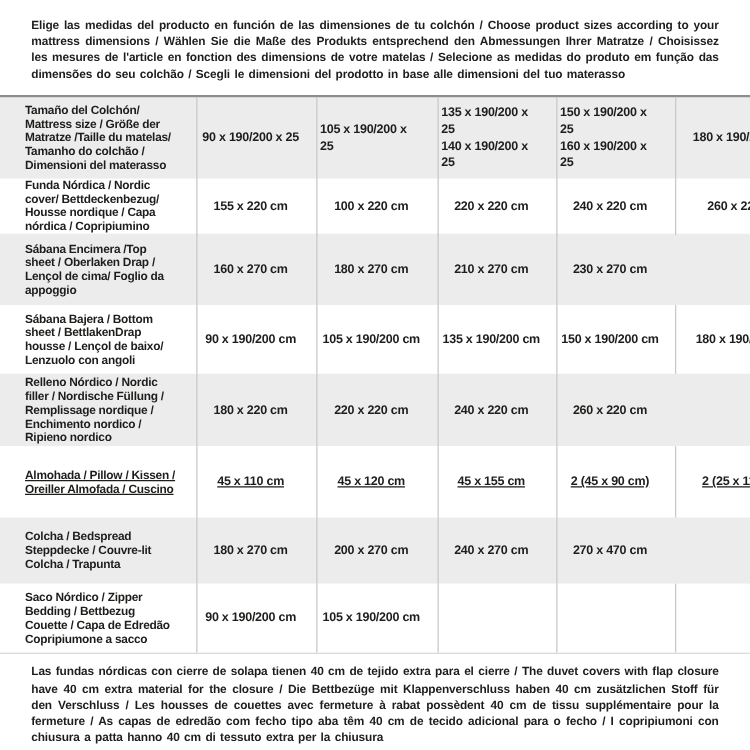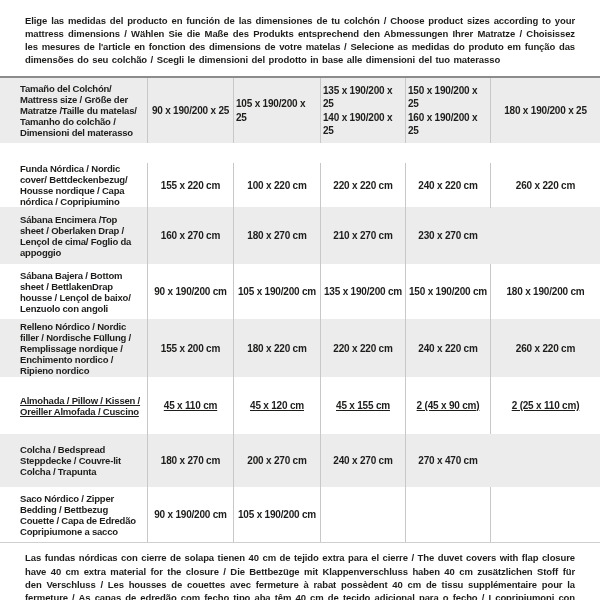--- a/index.html
+++ b/index.html
@@ -24,25 +24,26 @@
   .size-table{
     margin-top:10px;
     width:600px;
     border-top:2px solid #8c8c8c;
     border-bottom:1px solid #cfcfcf;
   }
   .row{
     display:grid;
     grid-template-columns:147px 86px 87px 85px 85px 110px;
     width:600px;
+    gap:10px;
   }
   .row:nth-child(odd){background:#ececec;}
   .row:nth-child(even){background:#ffffff;}
   .row:nth-child(1){height:65px;}
-  .row:nth-child(2){height:44px;margin-top:20px;}
+  .row:nth-child(2){height:44px;}
   .row:nth-child(3){height:57px;}
   .row:nth-child(4){height:55px;}
   .row:nth-child(5){height:58px;}
   .row:nth-child(6){height:57px;text-decoration:underline;}
   .row:nth-child(7){height:53px;}
   .row:nth-child(8){height:55px;}
   .cell{
     display:flex;
     align-items:center;
     box-sizing:border-box;
@@ -109,21 +110,20 @@
       <div class="cell label">Sábana Bajera / Bottom sheet / BettlakenDrap housse / Lençol de baixo/ Lenzuolo con angoli</div>
       <div class="cell val">90 x 190/200 cm</div>
       <div class="cell val">105 x 190/200 cm</div>
       <div class="cell val">135 x 190/200 cm</div>
       <div class="cell val">150 x 190/200 cm</div>
       <div class="cell val">180 x 190/200 cm</div>
     </div>
 
     <div class="row">
       <div class="cell label">Relleno Nórdico / Nordic filler / Nordische Füllung / Remplissage nordique / Enchimento nordico / Ripieno nordico</div>
-      <div class="cell val">155 x 200 cm</div>
       <div class="cell val">180 x 220 cm</div>
       <div class="cell val">220 x 220 cm</div>
       <div class="cell val">240 x 220 cm</div>
       <div class="cell val">260 x 220 cm</div>
     </div>
 
     <div class="row">
       <div class="cell label">Almohada  / Pillow / Kissen / Oreiller Almofada / Cuscino</div>
       <div class="cell val">45 x 110 cm</div>
       <div class="cell val">45 x 120 cm</div>

